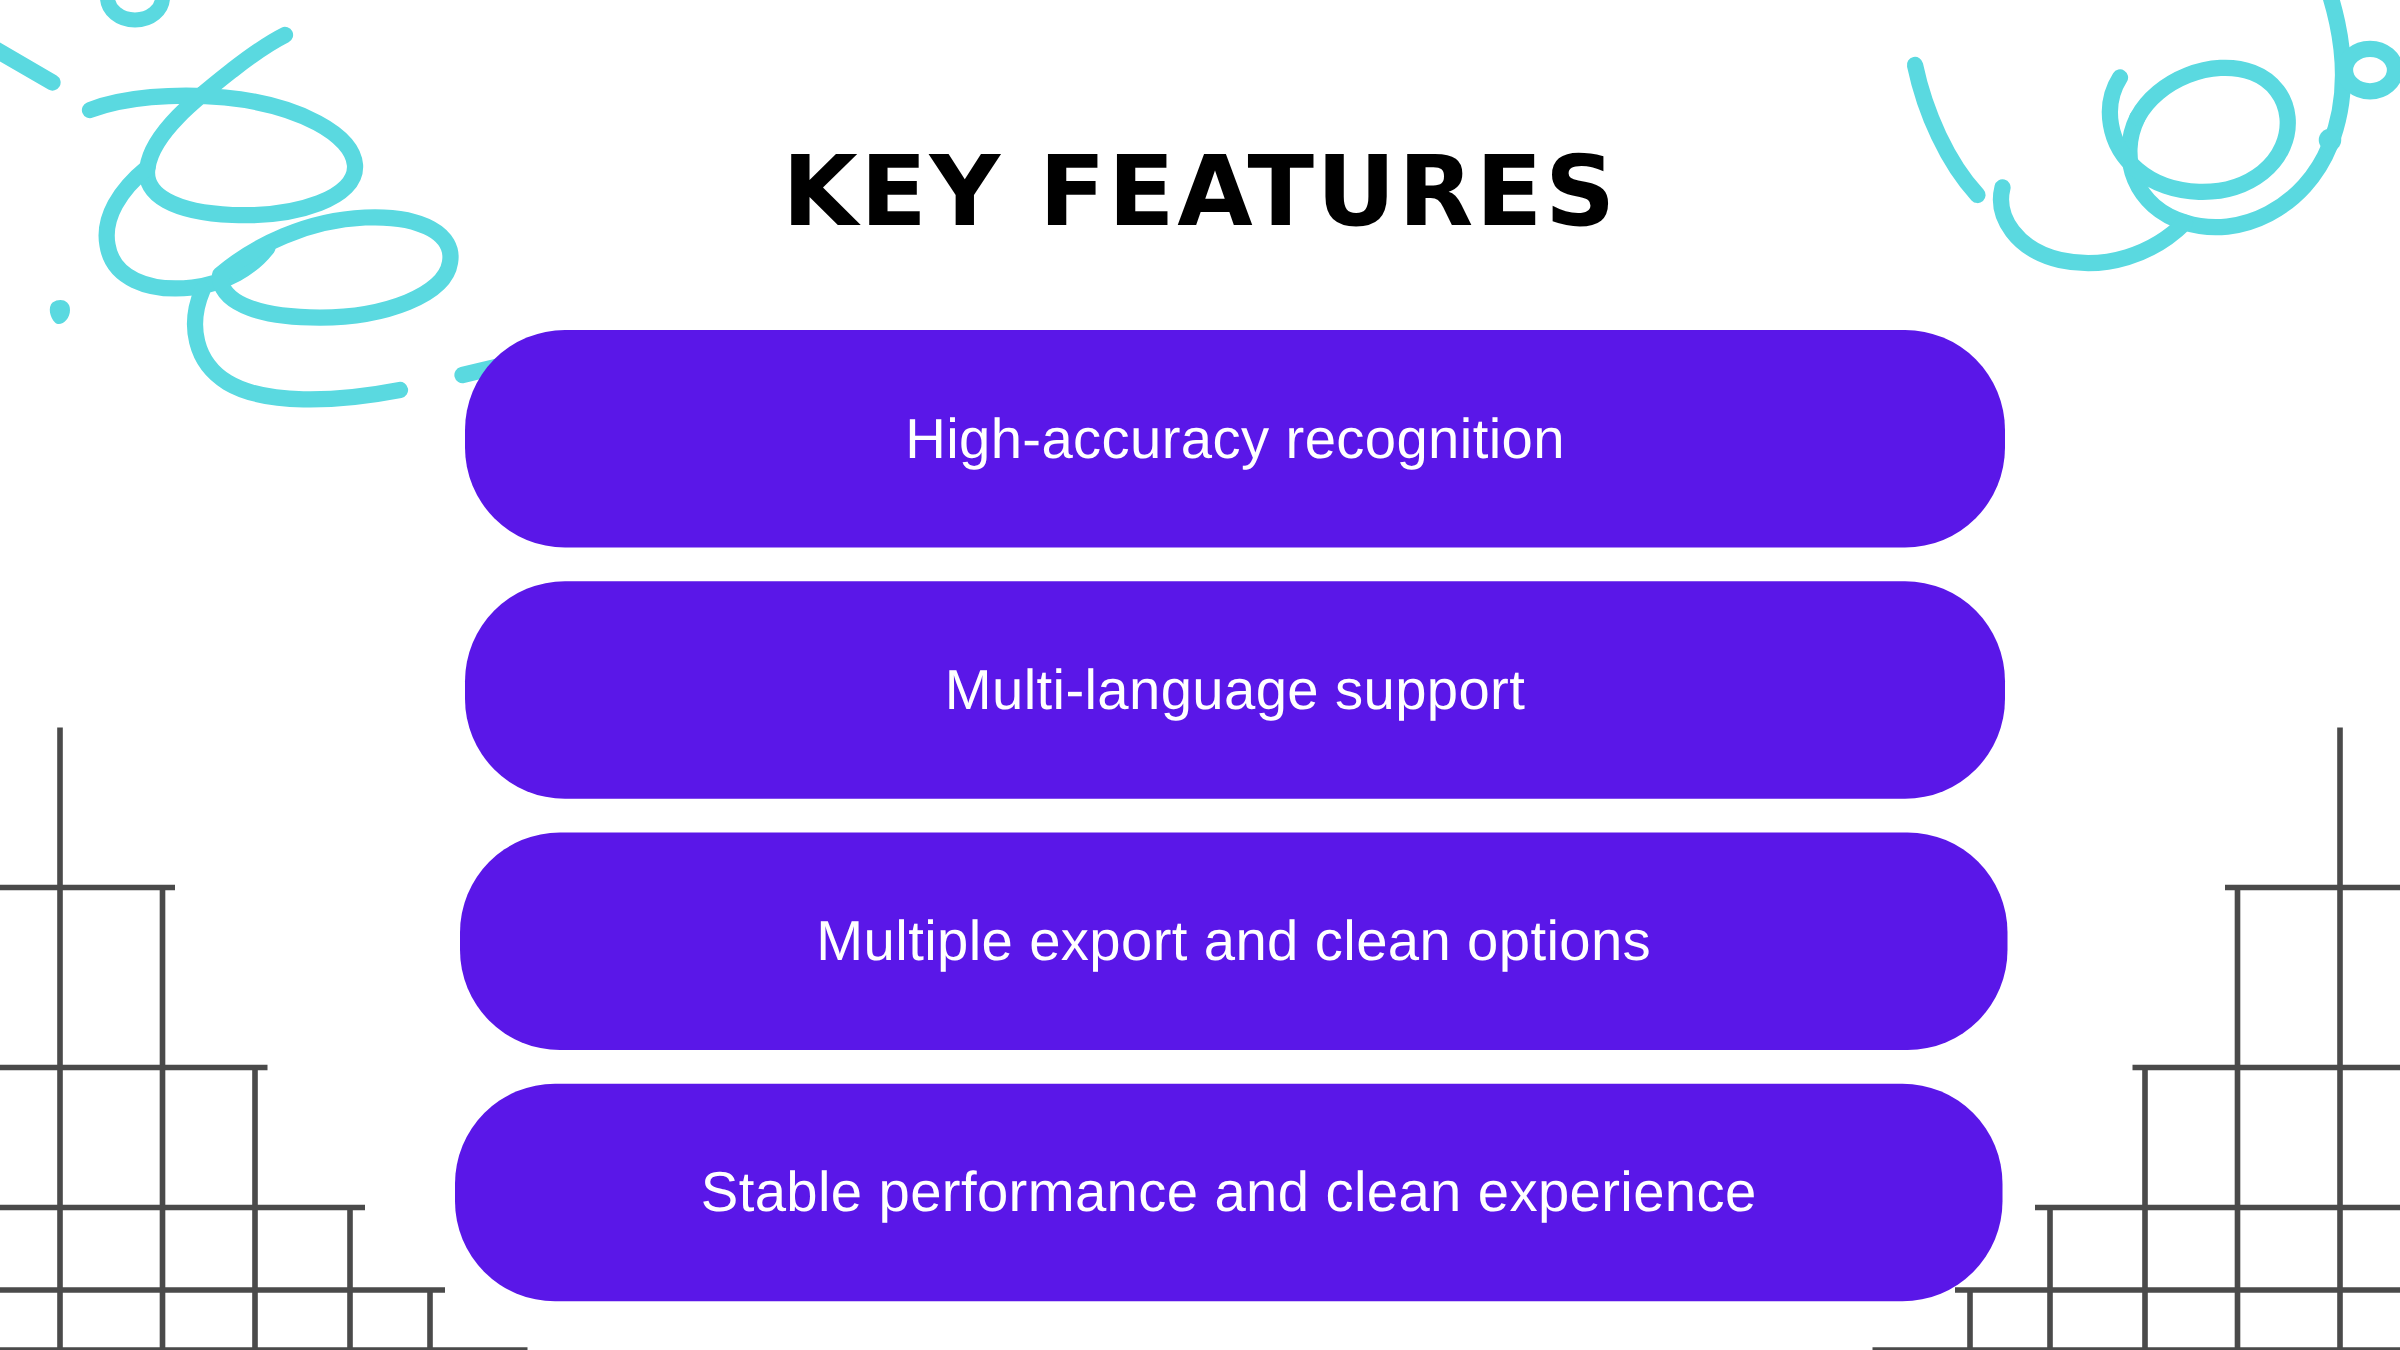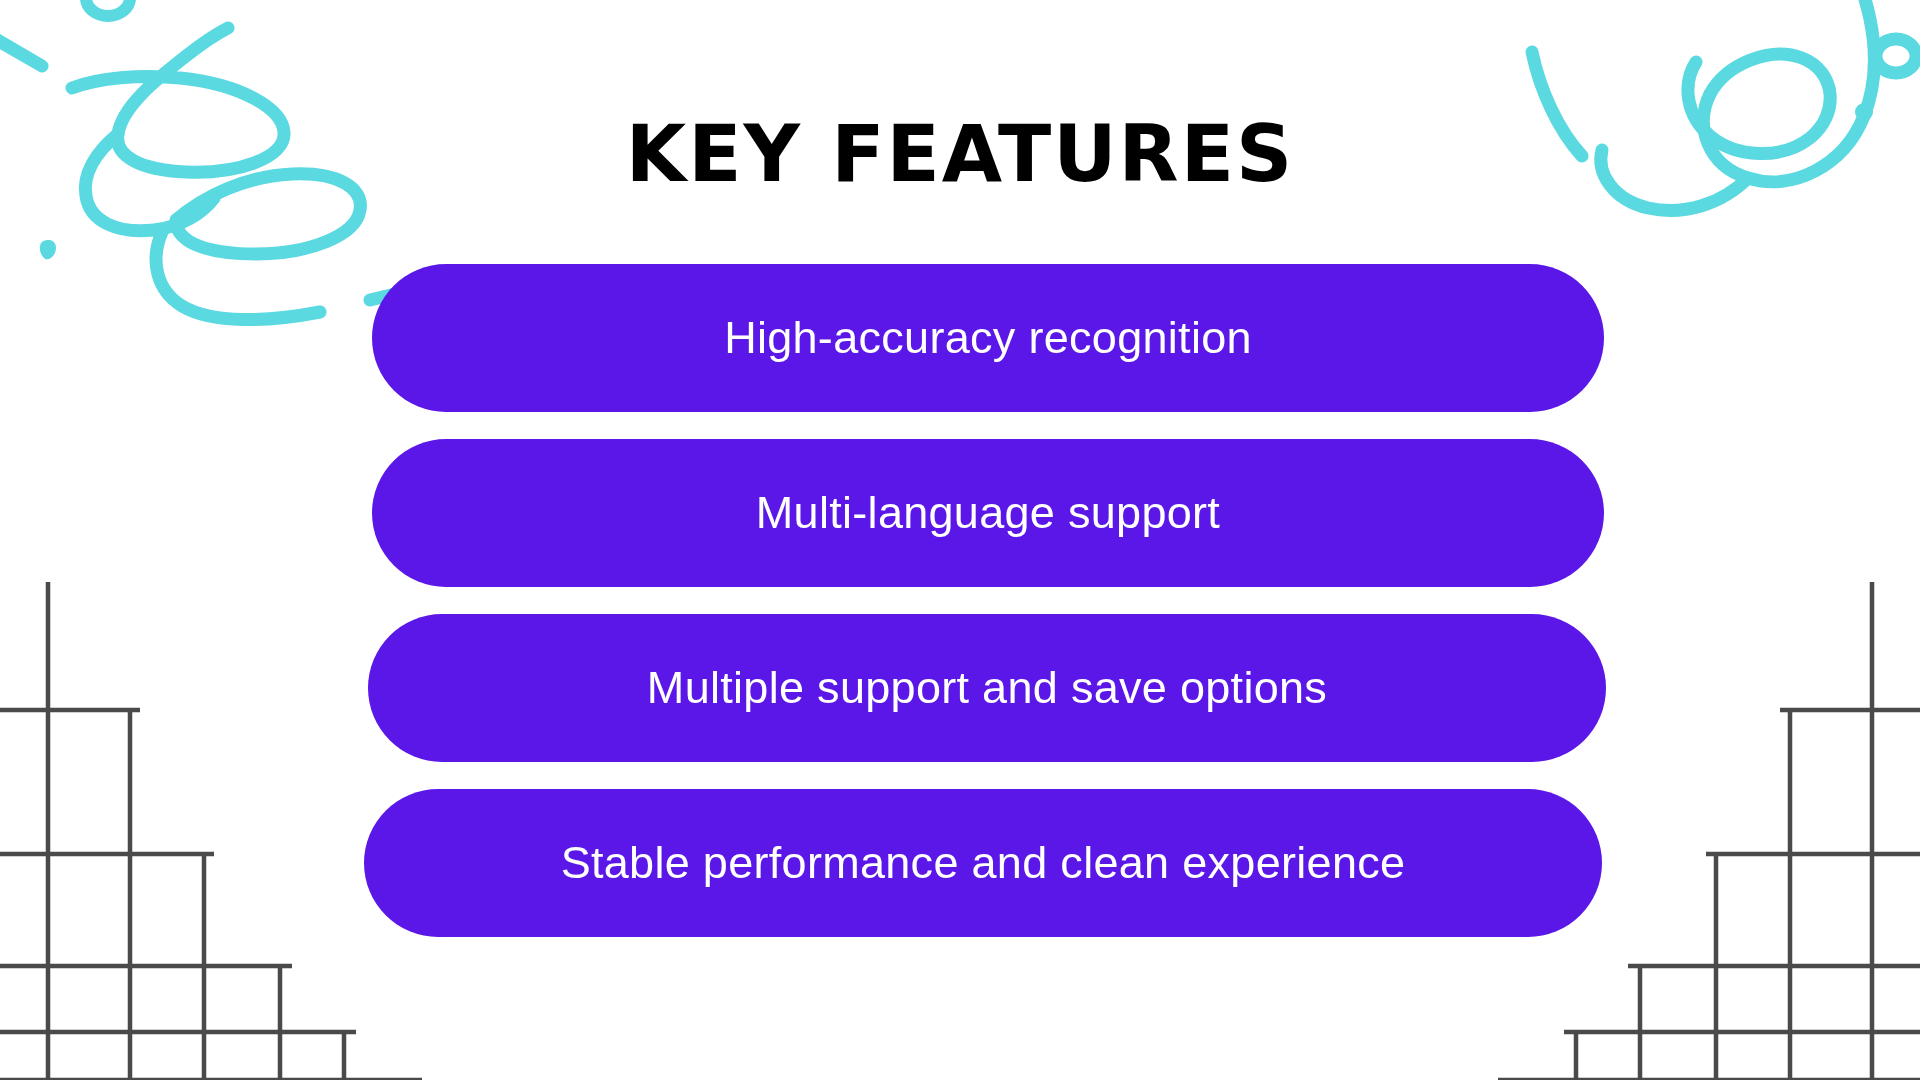--- a/index.html
+++ b/index.html
@@ -41,21 +41,21 @@
   .pill-stack{
     position:absolute;
     left:372px;
     top:264px;
     width:1232px;
     display:flex;
     flex-direction:column;
     gap:27px;
   }
   .pill{
-    height:148px;
+    height:174px;
     border-radius:80px;
     background:#5A17E8;
     display:flex;
     align-items:center;
     justify-content:center;
     color:#ffffff;
     font-family:"Liberation Sans", sans-serif;
     font-weight:400;
     font-size:45px;
     letter-spacing:.3px;
@@ -164,20 +164,20 @@
   <div class="title">KEY FEATURES</div>
 
   <div class="pill-stack">
     <div class="pill">
       <span>High-accuracy recognition</span>
     </div>
     <div class="pill">
       <span>Multi-language support</span>
     </div>
     <div class="pill">
-      <span>Multiple support and save options</span>
+      <span>Multiple export and clean options</span>
     </div>
     <div class="pill">
       <span>Stable performance and clean experience</span>
     </div>
   </div>
 
 </div>
 
 </body></html>

